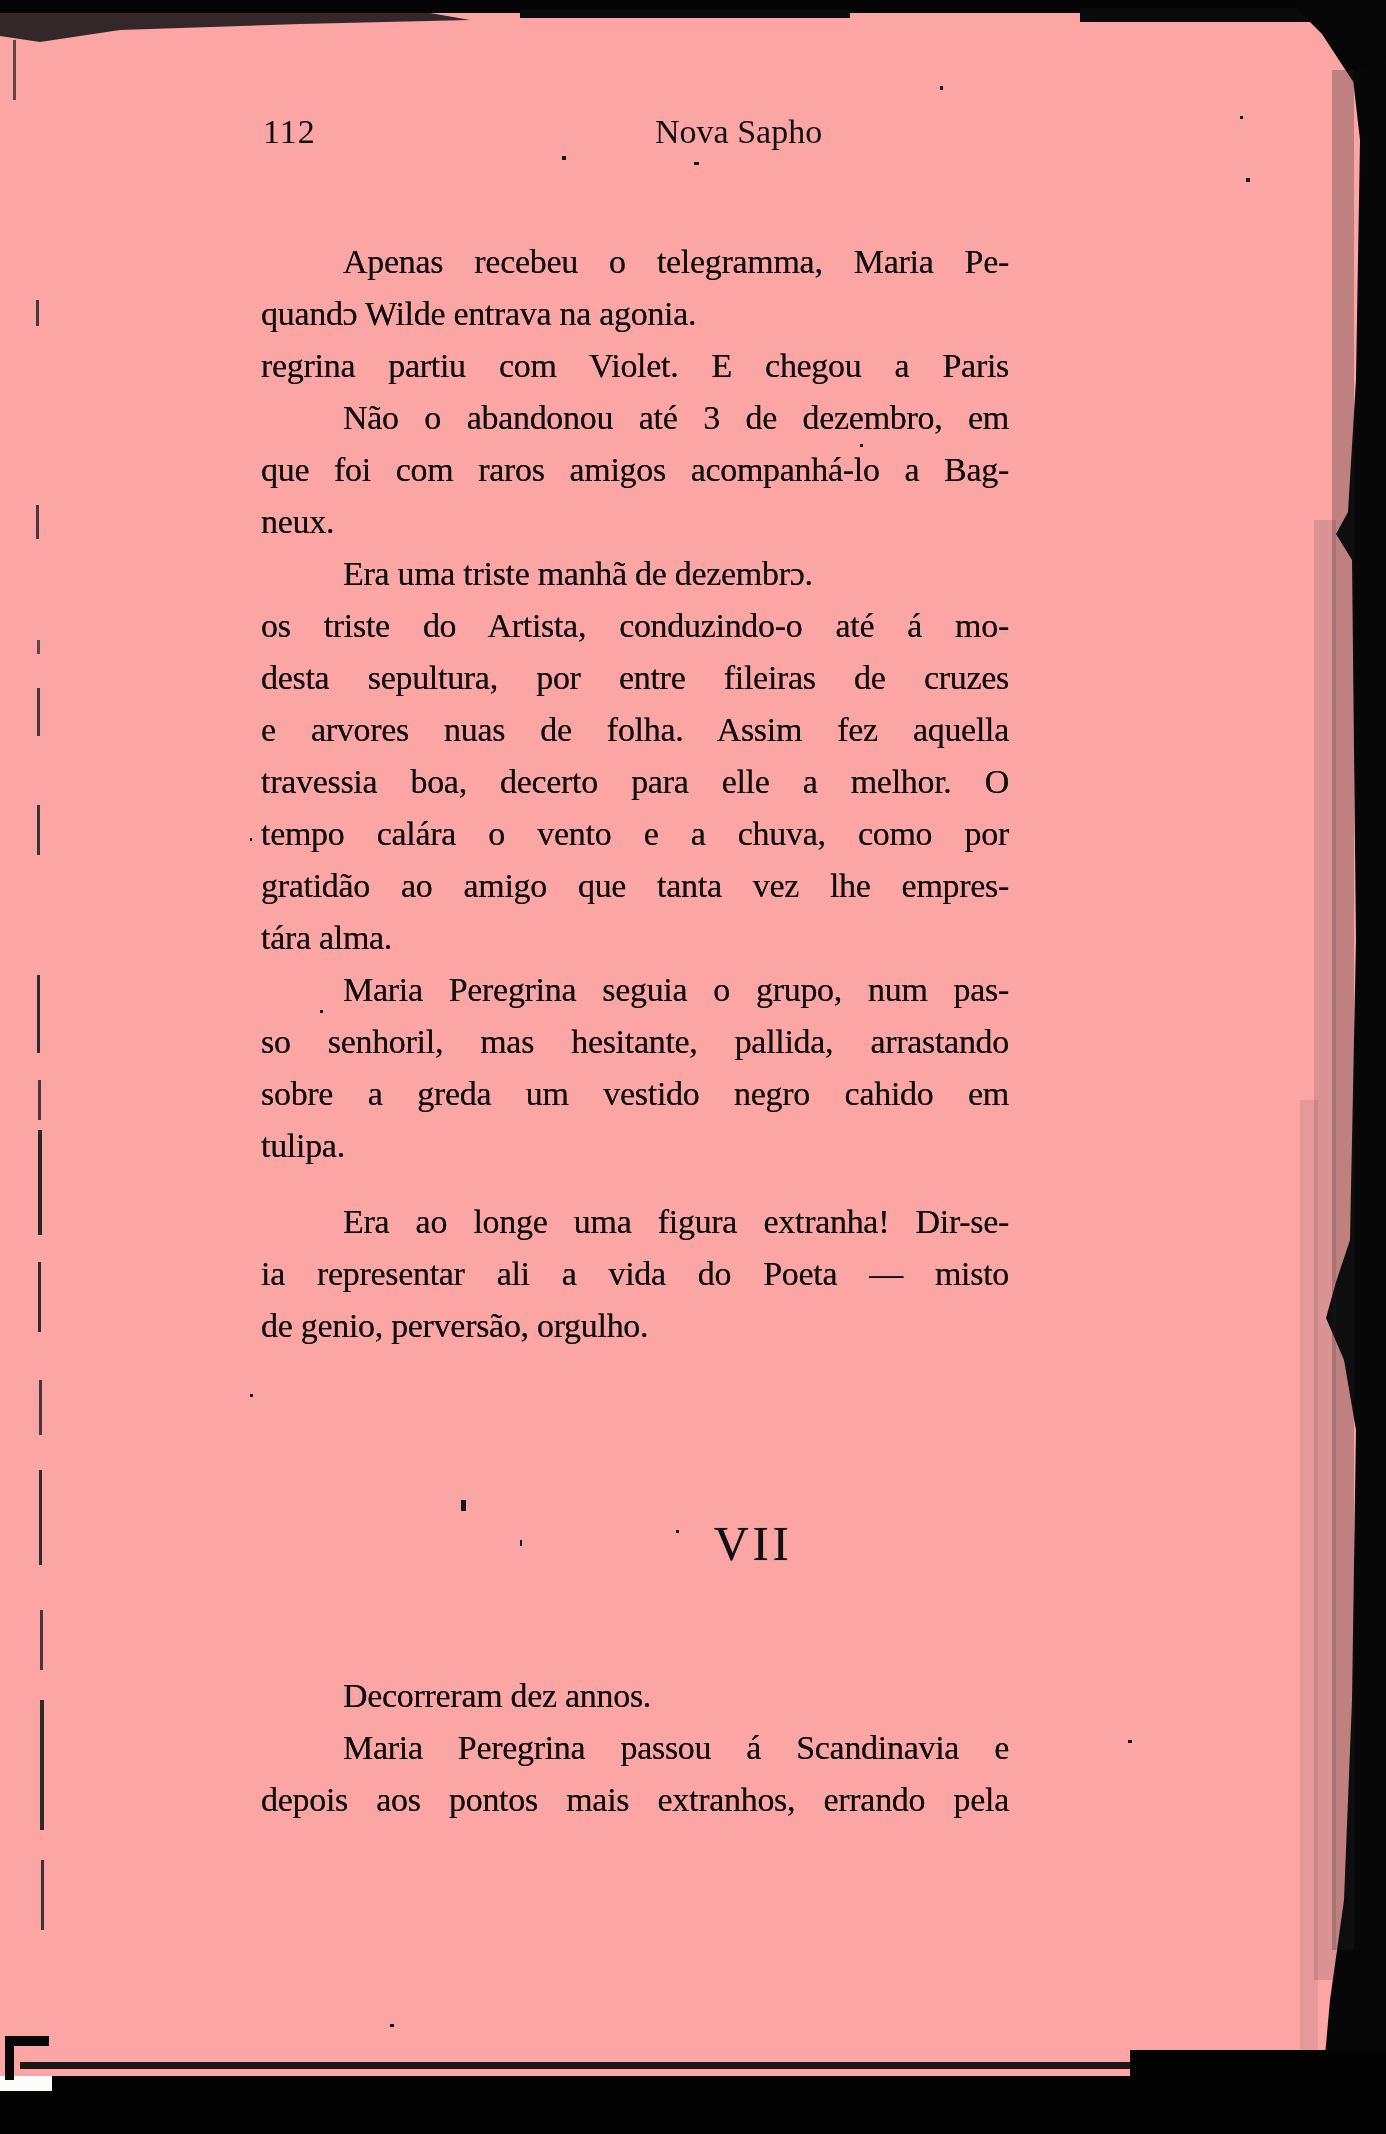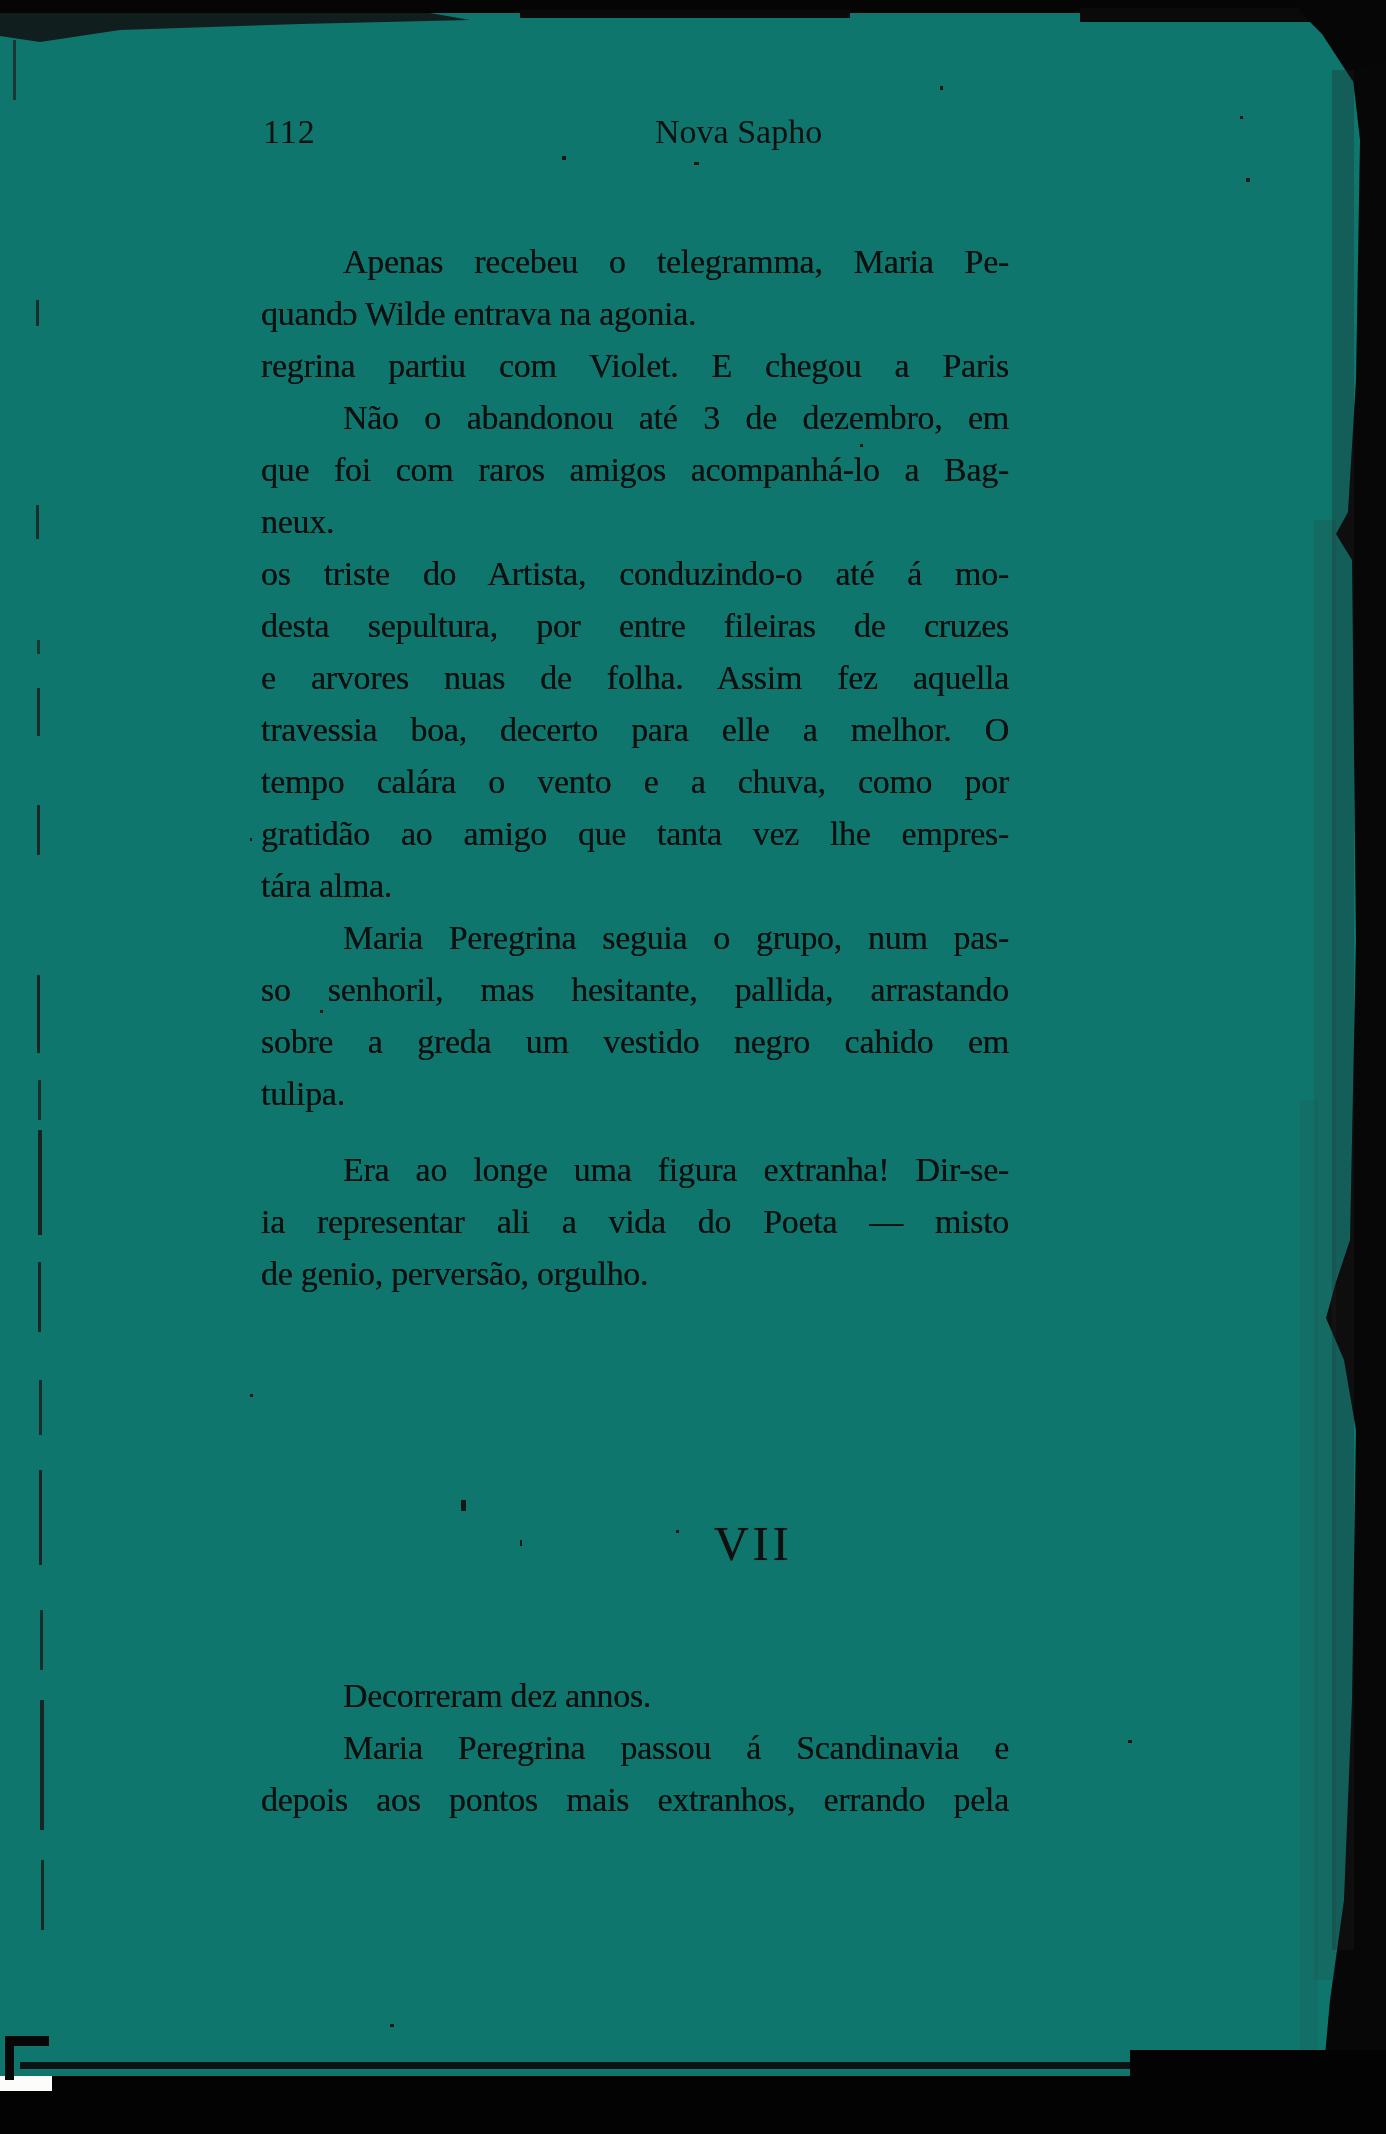--- a/index.html
+++ b/index.html
@@ -1,19 +1,19 @@
 <!DOCTYPE html>
 <html><head>
 <meta charset="utf-8">
 <style>
   html,body{margin:0;padding:0;background:#000;}
   .page{
     position:relative;
     width:1386px;height:2134px;
-    background:#0f766e;
+    background:#fca5a5;
     overflow:hidden;
     font-family:"Liberation Serif","DejaVu Serif",serif;
     color:#101010;
   }
   .artifacts{position:absolute;top:0;left:0;width:1386px;height:2134px;pointer-events:none;}
   .header{position:absolute;top:106px;left:0;width:1386px;height:52px;line-height:52px;font-size:34px;}
   .page-number{position:absolute;left:263px;top:0;letter-spacing:1px;}
   .running-title{position:absolute;left:638px;top:0;margin-left:17px;}
   .textblock{
     position:absolute;left:261px;width:748px;
@@ -102,20 +102,21 @@
     <span class="running-title">Nova Sapho</span>
   </div>
 
   <div class="textblock block-1">
     <div class="ln first">Apenas recebeu o telegramma, Maria Pe-</div>
     <div class="ln last">quandɔ Wilde entrava na agonia.</div>
     <div class="ln">regrina partiu com Violet. E chegou a Paris</div>
     <div class="ln first">Não o abandonou até 3 de dezembro, em</div>
     <div class="ln">que foi com raros amigos acompanhá-lo a Bag-</div>
     <div class="ln last">neux.</div>
+    <div class="ln first last">Era uma triste manhã de dezembrɔ.</div>
     <div class="ln">os triste do Artista, conduzindo-o até á mo-</div>
     <div class="ln">desta sepultura, por entre fileiras de cruzes</div>
     <div class="ln">e arvores nuas de folha. Assim fez aquella</div>
     <div class="ln">travessia boa, decerto para elle a melhor. O</div>
     <div class="ln">tempo calára o vento e a chuva, como por</div>
     <div class="ln">gratidão ao amigo que tanta vez lhe empres-</div>
     <div class="ln last">tára alma.</div>
     <div class="ln first">Maria Peregrina seguia o grupo, num pas-</div>
     <div class="ln">so senhoril, mas hesitante, pallida, arrastando</div>
     <div class="ln">sobre a greda um vestido negro cahido em</div>

